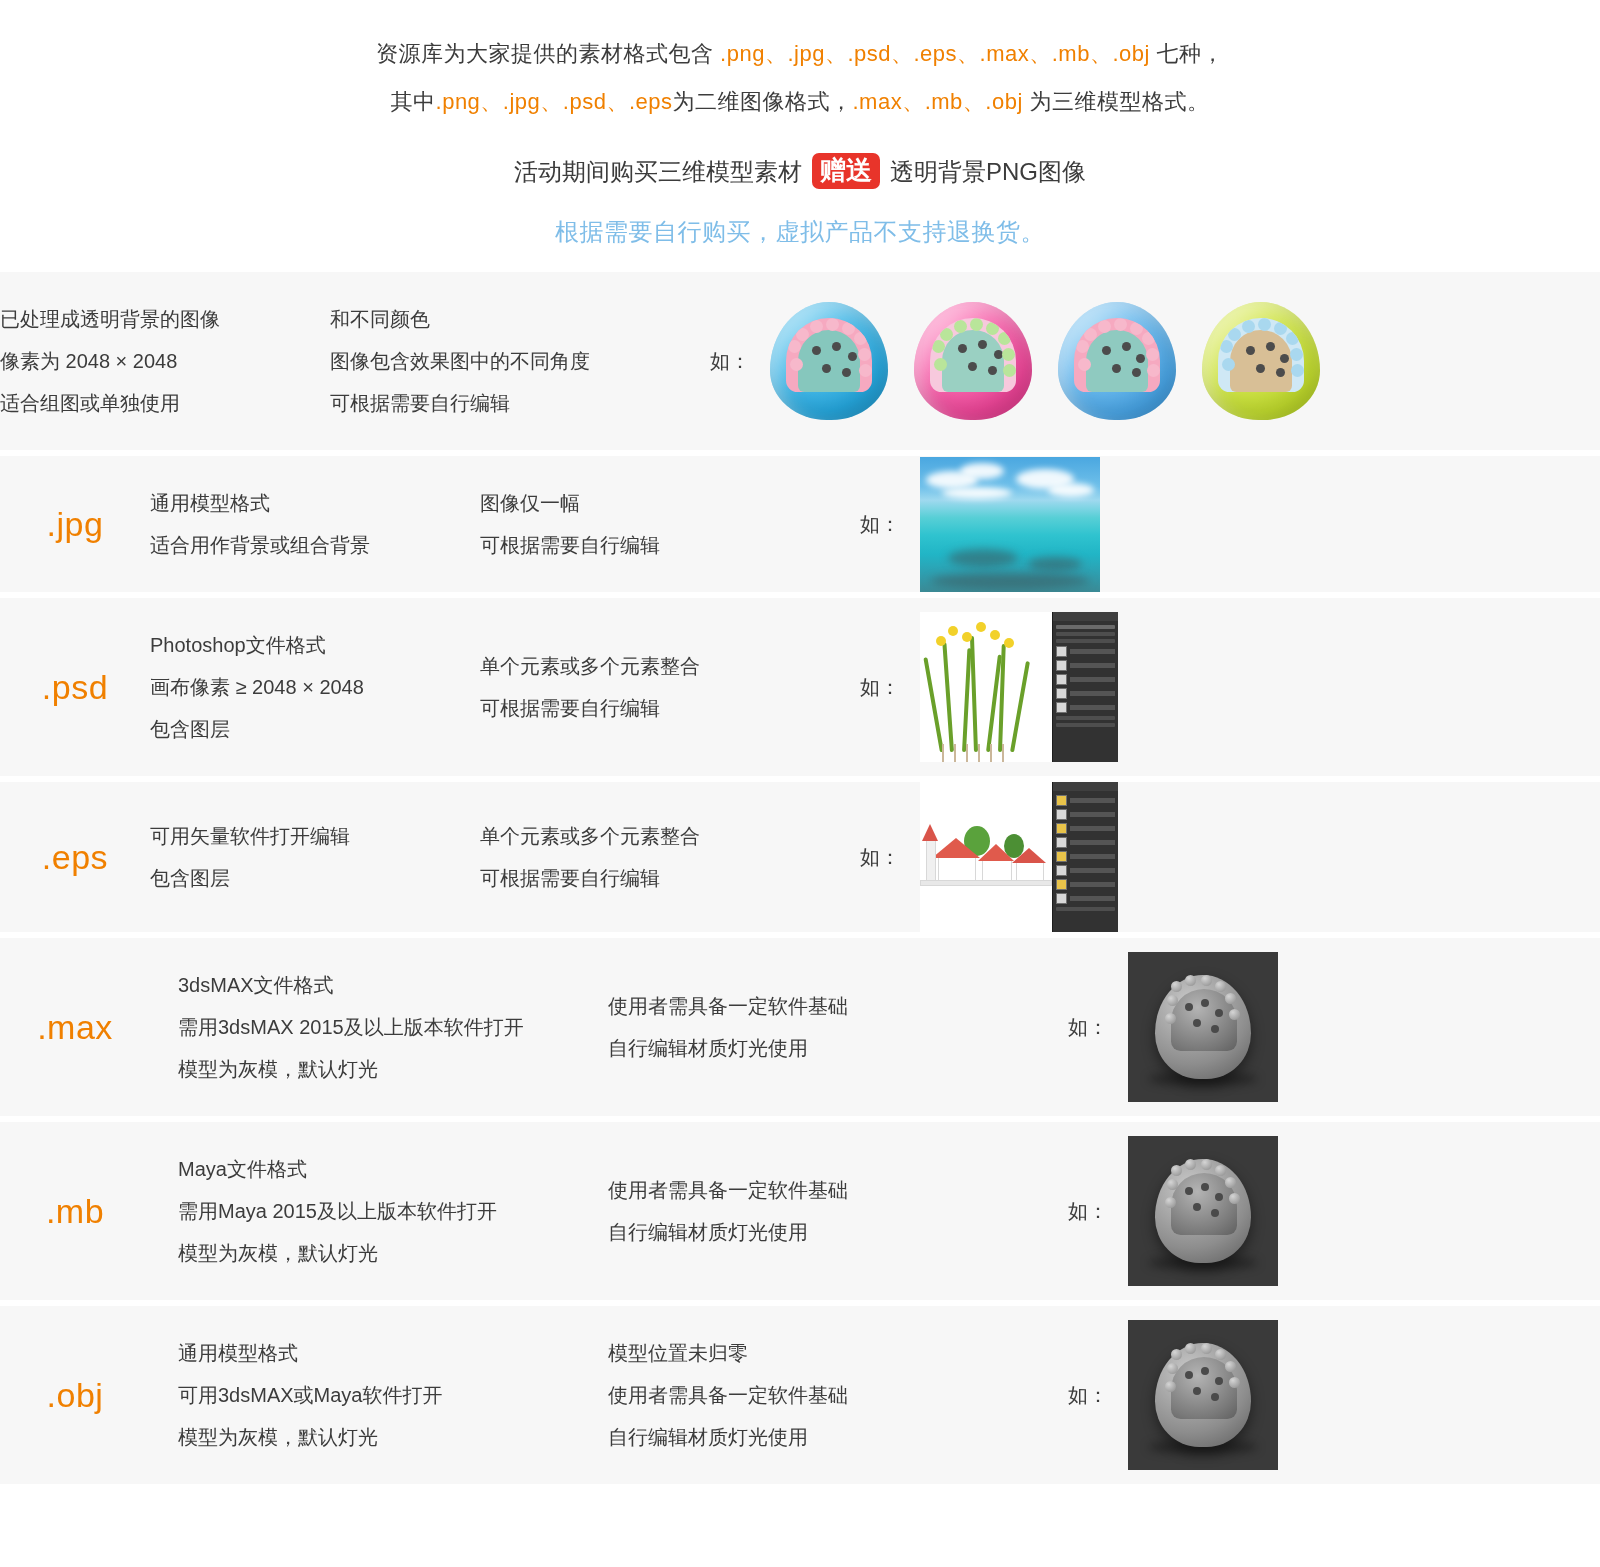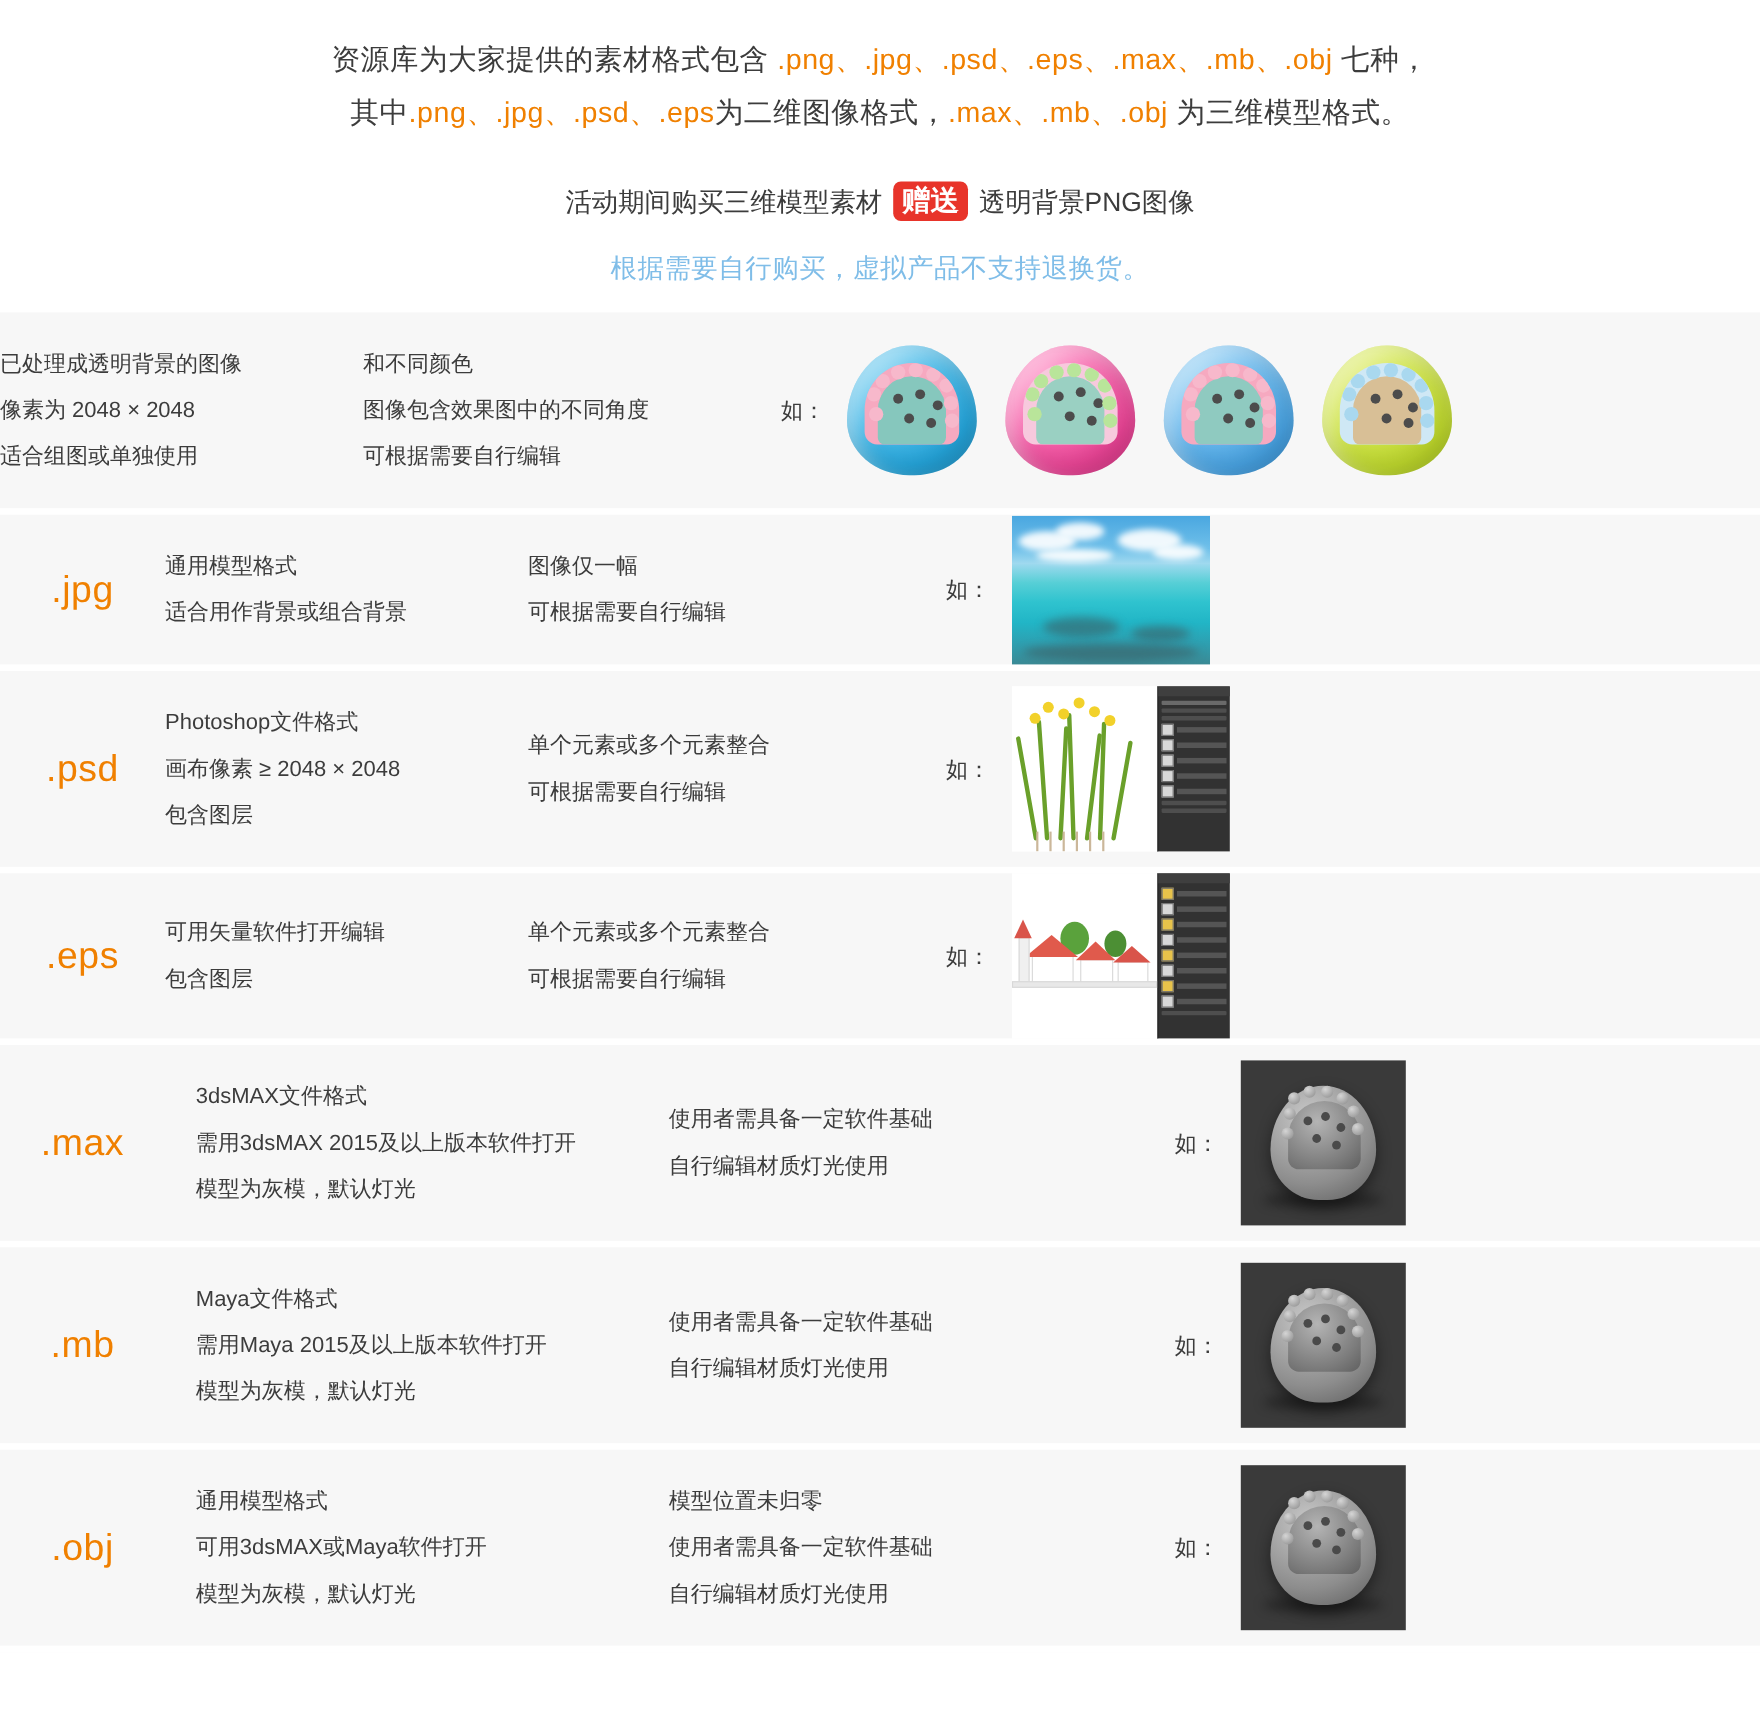--- a/index.html
+++ b/index.html
@@ -19,30 +19,30 @@
     width: 1600px;
     height: 1567px;
   }
 
   
   .header {
     padding: 30px 0 0 0;
     text-align: center;
   }
   .header .intro-line {
-    font-size: 26px;
+    font-size: 22px;
     line-height: 48px;
     color: #3c3c3c;
     letter-spacing: 0.5px;
   }
   .header .orange {
     color: #f08000;
   }
   .promo {
-    margin-top: 40px;
+    margin-top: 28px;
     font-size: 24px;
     color: #3c3c3c;
     display: flex;
     align-items: center;
     justify-content: center;
     gap: 10px;
   }
   .gift-badge {
     display: inline-block;
     background: #e8342a;

